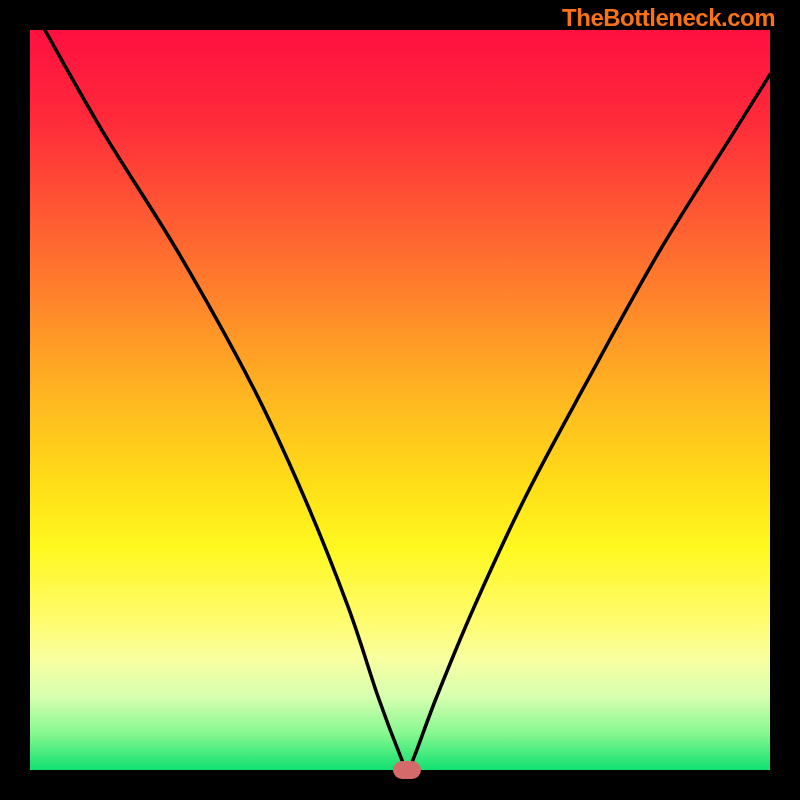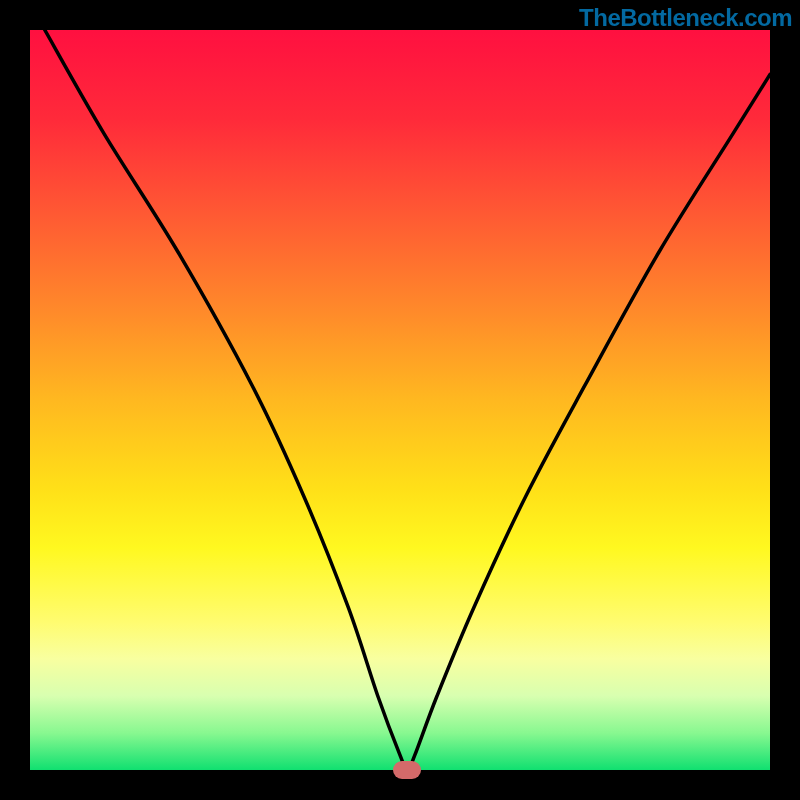--- a/index.html
+++ b/index.html
@@ -34,24 +34,24 @@
       #fffc70 80%,
       #f8ffa0 85%,
       #d8ffb0 90%,
       #88f890 95%,
       #10e070 100%
     );
   }
   .watermark {
     position: absolute;
     top: 4px;
-    right: 8px;
+    right: 25px;
     font-size: 24px;
     font-weight: 600;
-    color: #0369a1;
+    color: #f97316;
     letter-spacing: -0.5px;
     z-index: 10;
   }
   .marker {
     position: absolute;
     width: 28px;
     height: 18px;
     background: #d46a6a;
     border-radius: 9px;
     transform: translate(-50%, -50%);

